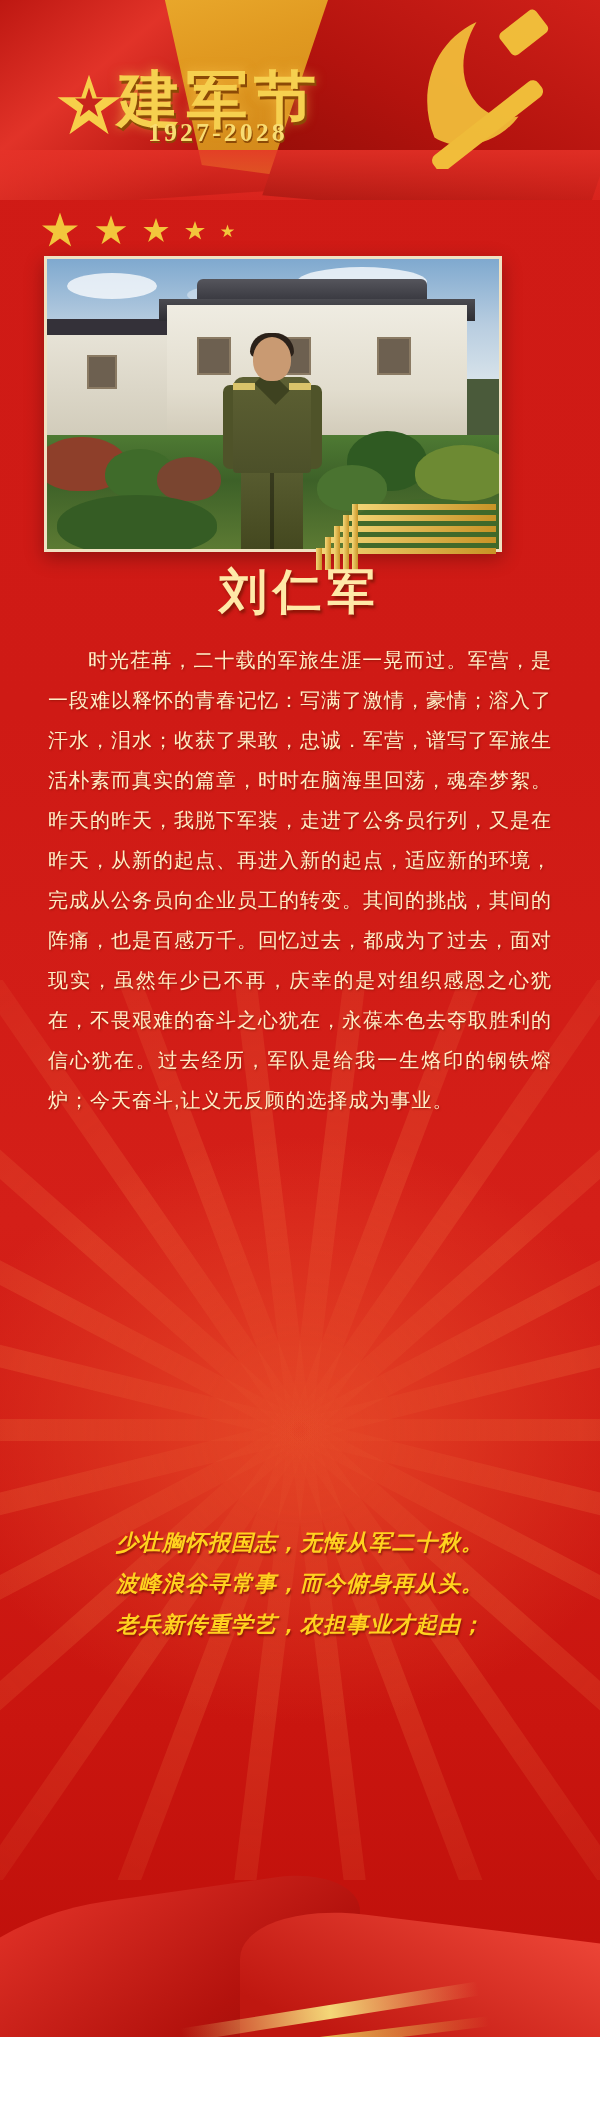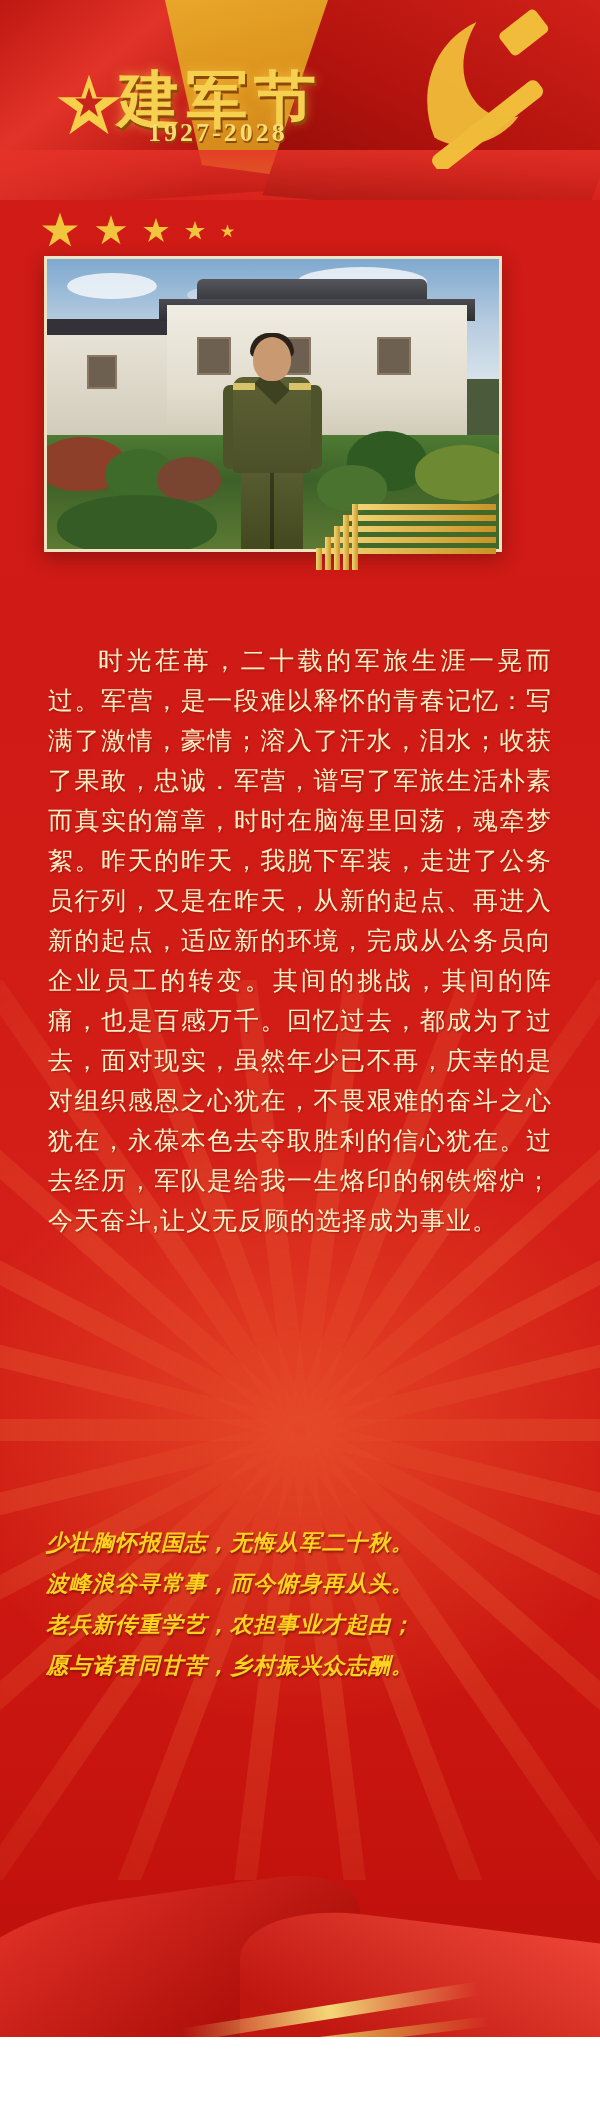--- a/index.html
+++ b/index.html
@@ -259,21 +259,21 @@
     font-family: "Liberation Serif", serif;
     text-shadow: 2px 3px 3px rgba(110,20,0,.7);
   }
   
   .body-text {
     position: absolute;
     left: 48px;
     top: 640px;
     width: 504px;
     color: #ffeec6;
-    font-size: 25px;
+    font-size: 20px;
     line-height: 40px;
     letter-spacing: 1px;
     text-align: justify;
     text-shadow: 1px 1px 2px rgba(120,20,0,.6);
   }
   .body-text p { margin: 0; text-indent: 2em; }
   
   .poem {
     position: absolute;
     left: 46px;
@@ -281,21 +281,21 @@
     width: 508px;
     color: #ffd21f;
     font-size: 22px;
     line-height: 41px;
     font-weight: bold;
     font-family: "Liberation Serif", serif;
     font-style: italic;
     letter-spacing: 1px;
     text-shadow: 1px 2px 2px rgba(120,20,0,.75);
   }
-  .poem div { white-space: nowrap; }
+  .poem div { white-space: nowrap; text-align: center; }
   
   .bottom {
     position: absolute;
     left: 0; top: 1855px;
     width: 600px; height: 250px;
     overflow: hidden;
   }
   .b-ribbon1 {
     position: absolute; left: -60px; top: 40px;
     width: 420px; height: 230px;
@@ -446,30 +446,30 @@
       <i style="left: 9px; top: 47px; width: 171px; height: 6px;"></i>
       <i style="left: 9px; top: 47px; width: 6px; height: 33px;"></i>
       <i style="left: 18px; top: 36px; width: 162px; height: 6px;"></i>
       <i style="left: 18px; top: 36px; width: 6px; height: 44px;"></i>
       <i style="left: 27px; top: 25px; width: 153px; height: 6px;"></i>
       <i style="left: 27px; top: 25px; width: 6px; height: 55px;"></i>
       <i style="left: 36px; top: 14px; width: 144px; height: 6px;"></i>
       <i style="left: 36px; top: 14px; width: 6px; height: 66px;"></i>
     </div>
 
+  <div class="person-name">刘仁军</div>
 
   <div class="body-text">
     <p>时光荏苒，二十载的军旅生涯一晃而过。军营，是一段难以释怀的青春记忆：写满了激情，豪情；溶入了汗水，泪水；收获了果敢，忠诚．军营，谱写了军旅生活朴素而真实的篇章，时时在脑海里回荡，魂牵梦絮。昨天的昨天，我脱下军装，走进了公务员行列，又是在昨天，从新的起点、再进入新的起点，适应新的环境，完成从公务员向企业员工的转变。其间的挑战，其间的阵痛，也是百感万千。回忆过去，都成为了过去，面对现实，虽然年少已不再，庆幸的是对组织感恩之心犹在，不畏艰难的奋斗之心犹在，永葆本色去夺取胜利的信心犹在。过去经历，军队是给我一生烙印的钢铁熔炉；今天奋斗,让义无反顾的选择成为事业。</p>
   </div>
 
   <div class="poem">
     <div>少壮胸怀报国志，无悔从军二十秋。</div>
     <div>波峰浪谷寻常事，而今俯身再从头。</div>
     <div>老兵新传重学艺，农担事业才起由；</div>
-    <div>愿与诸君同甘苦，乡村振兴众志酬。</div>
   </div>
 
   <div class="bottom">
     <div class="b-ribbon1"></div>
     <div class="b-ribbon2"></div>
     <div class="b-gold1"></div>
     <div class="b-gold2"></div>
     <div class="b-dark"></div>
   </div>
 

